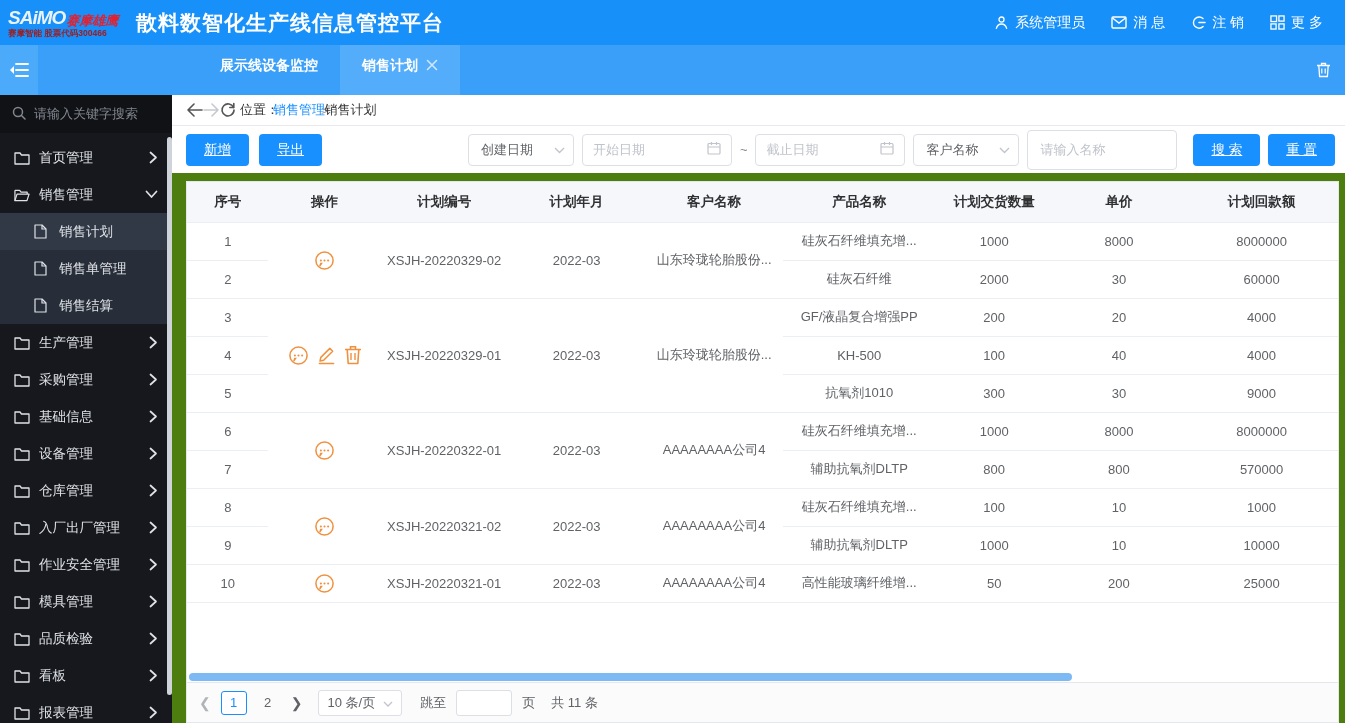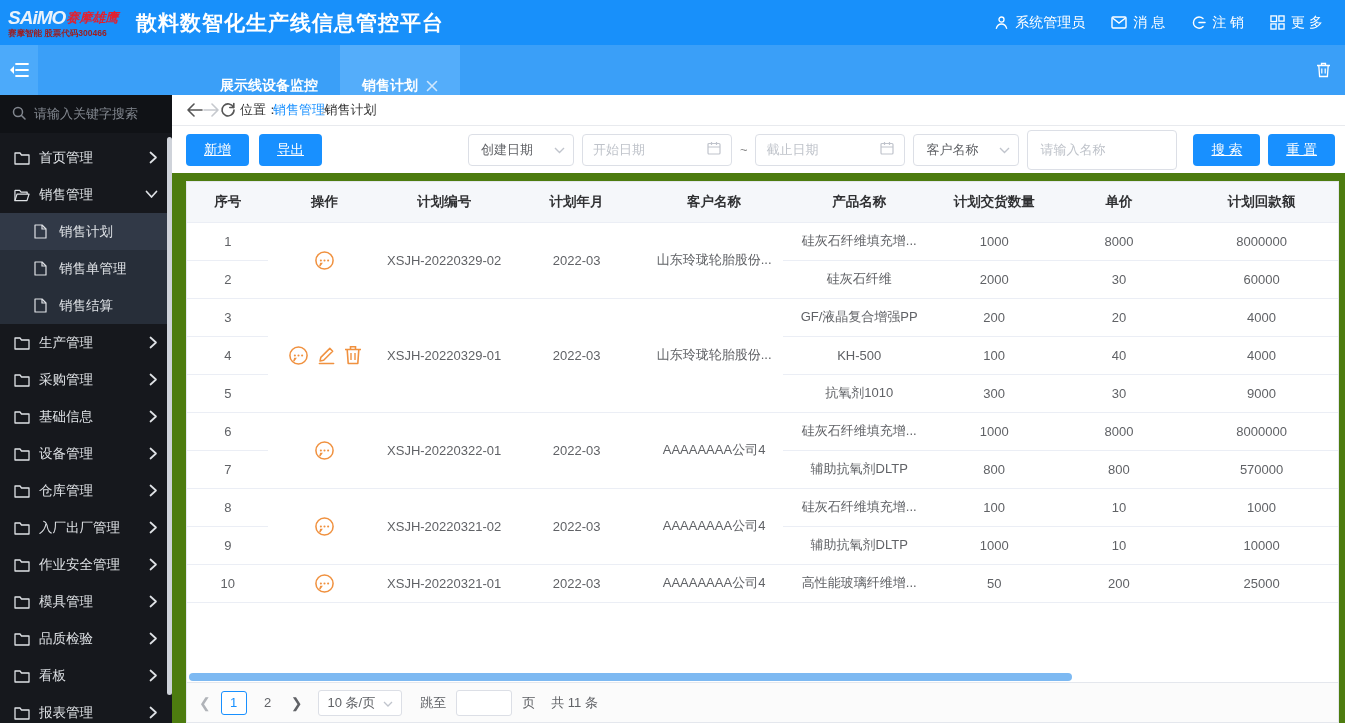--- a/index.html
+++ b/index.html
@@ -3,34 +3,34 @@
 <meta charset="utf-8">
 <style>
   * { margin:0; padding:0; box-sizing:border-box; }
   html,body { width:1345px; height:723px; overflow:hidden;
     font-family:"Liberation Sans","DejaVu Sans",sans-serif; font-size:13px; color:#333; }
   body { display:flex; flex-direction:column; background:#eef0f4; }
 
   
   .app-header { height:45px; background:#1890fa; display:flex; align-items:center; flex:none; }
   .logo { width:130px; padding-left:8px; display:flex; flex-direction:column; justify-content:center; line-height:1; }
-  .logo-top { display:flex; align-items:center; font-style:italic; font-weight:bold; }
+  .logo-top { display:flex; align-items:flex-end; font-style:italic; font-weight:bold; }
   .logo-en { color:#eaf3fb; font-size:19px; letter-spacing:-1px; }
   .logo-cn { color:#e3202e; font-size:13px; margin-left:1px; white-space:nowrap; }
   .logo-sub { color:#9e1c1c; font-size:8.5px; font-weight:bold; margin-top:2px; white-space:nowrap; }
   .app-title { color:#fff; font-size:21px; font-weight:bold; margin-left:6px; letter-spacing:1px; }
   .header-right { margin-left:auto; display:flex; align-items:center; gap:26px; padding-right:22px; }
   .header-action { display:flex; align-items:center; gap:6px; color:#fff; font-size:14px; cursor:pointer; }
   .header-action svg { display:block; }
 
   
   .tab-bar { height:50px; background:#3a9ff8; display:flex; align-items:stretch; flex:none; }
   .menu-fold { width:38px; background:#4caafa; display:flex; align-items:center; justify-content:center; color:#fff; cursor:pointer; flex:none; }
   .tabs { display:flex; margin-left:160px; }
-  .tab { display:flex; align-items:flex-end; gap:8px; padding:0 22px; color:#fff; font-size:14px; font-weight:bold; cursor:pointer; }
+  .tab { display:flex; align-items:flex-start; gap:8px; padding:12px 22px; color:#fff; font-size:14px; font-weight:bold; cursor:pointer; }
   .tab.active { background:#54adfa; }
   .tab .close { color:#cfe7fd; font-weight:normal; font-size:15px; }
   .tabbar-trash { margin-left:auto; display:flex; align-items:center; padding-right:14px; color:#fff; cursor:pointer; }
 
   
   .body-row { flex:1; display:flex; min-height:0; }
 
   
   .sidebar { width:172px; background:#16181d; color:#dfe2e6; flex:none; display:flex; flex-direction:column; position:relative; overflow:hidden; }
   .side-search { height:38px; background:#101216; display:flex; align-items:center; gap:8px; padding:0 12px; color:#82878f; flex:none; cursor:text; }

